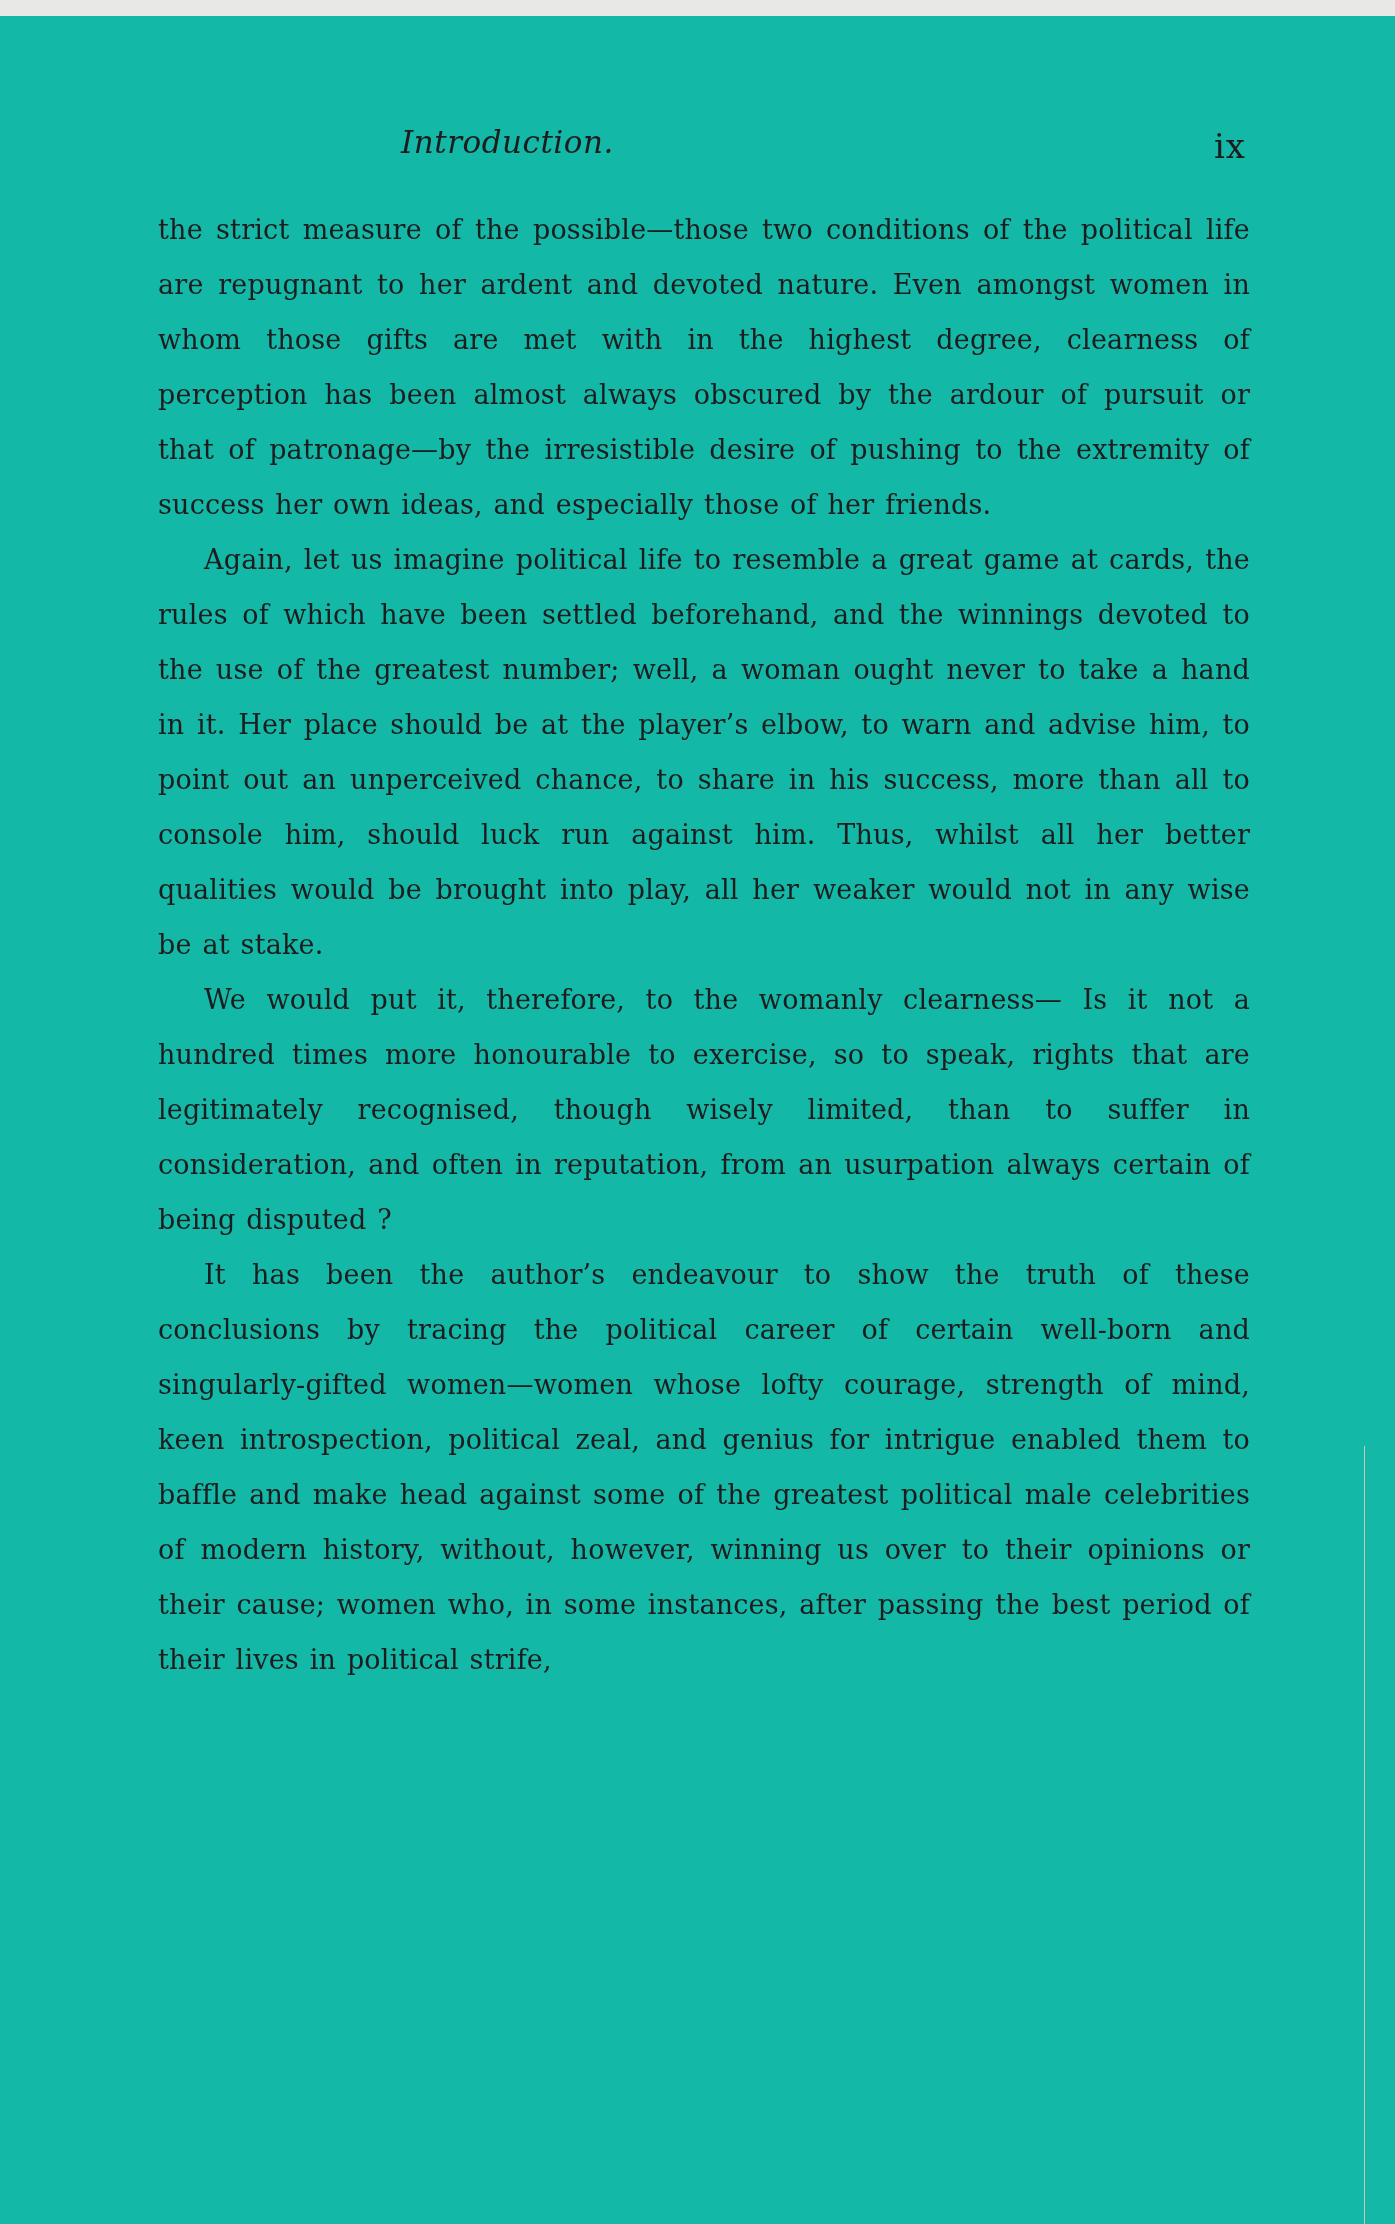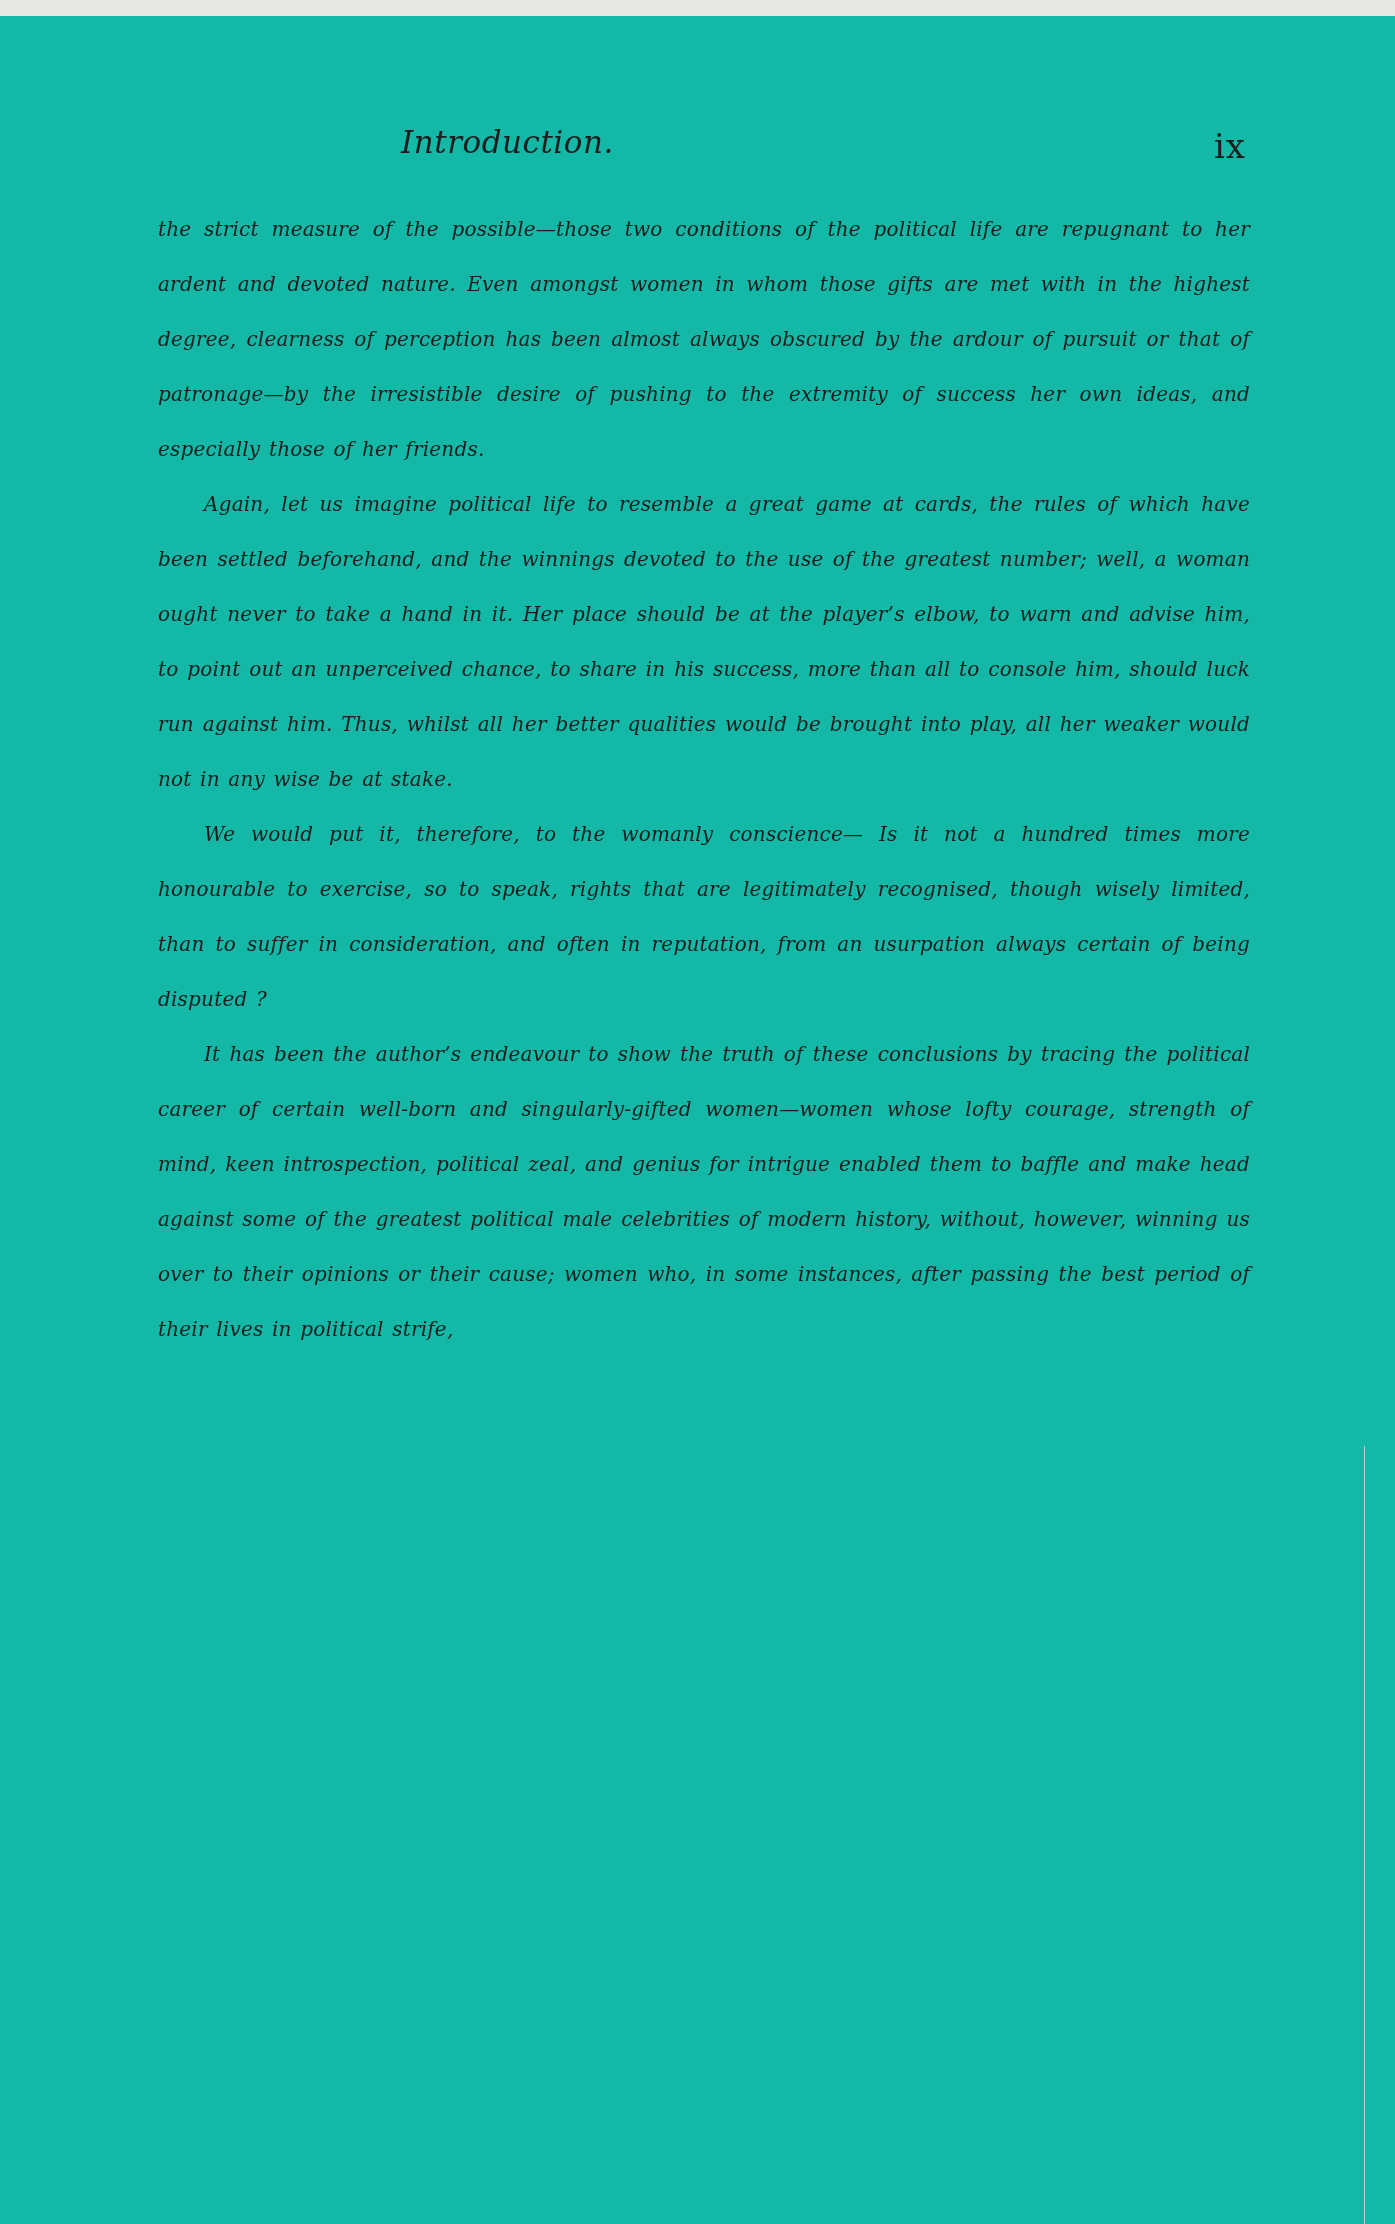--- a/index.html
+++ b/index.html
@@ -39,26 +39,25 @@
   }
   .page-number {
     position: absolute;
     right: 4px;
     top: 2px;
     font-size: 34px;
     letter-spacing: 1px;
   }
   .body-text p {
     margin: 0;
-    font-size: 20px;
+    font-size: 27px;
     line-height: 55px;
     text-align: justify;
     letter-spacing: 0.2px;
     word-spacing: 2px;
-    font-style: italic;
   }
   .body-text p.indent {
     text-indent: 46px;
   }
   .page-edge-line {
     position: absolute;
     right: 46px;
     top: 1430px;
     width: 1px;
     height: 794px;
@@ -73,21 +72,21 @@
   <div class="text-block">
 
     <div class="running-head">
       <div class="running-title">Introduction.</div>
       <div class="page-number">ix</div>
     </div>
 
     <div class="body-text">
       <p>the strict measure of the possible—those two conditions of the political life are repugnant to her ardent and devoted nature.  Even amongst women in whom those gifts are met with in the highest degree, clearness of perception has been almost always obscured by the ardour of pursuit or that of patronage—by the irresistible desire of pushing to the extremity of success her own ideas, and especially those of her friends.</p>
       <p class="indent">Again, let us imagine political life to resemble a great game at cards, the rules of which have been settled beforehand, and the winnings devoted to the use of the greatest number; well, a woman ought never to take a hand in it. Her place should be at the player’s elbow, to warn and advise him, to point out an unperceived chance, to share in his success, more than all to console him, should luck run against him.  Thus, whilst all her better qualities would be brought into play, all her weaker would not in any wise be at stake.</p>
-      <p class="indent">We would put it, therefore, to the womanly conscience— Is it not a hundred times more honourable to exercise, so to speak, rights that are legitimately recognised, though wisely limited, than to suffer in consideration, and often in reputation, from an usurpation always certain of being disputed ?</p>
+      <p class="indent">We would put it, therefore, to the womanly clearness— Is it not a hundred times more honourable to exercise, so to speak, rights that are legitimately recognised, though wisely limited, than to suffer in consideration, and often in reputation, from an usurpation always certain of being disputed ?</p>
       <p class="indent">It has been the author’s endeavour to show the truth of these conclusions by tracing the political career of certain well-born and singularly-gifted women—women whose lofty courage, strength of mind, keen introspection, political zeal, and genius for intrigue enabled them to baffle and make head against some of the greatest political male celebrities of modern history, without, however, winning us over to their opinions or their cause; women who, in some instances, after passing the best period of their lives in political strife,</p>
     </div>
 
   </div>
 
   <div class="page-edge-line"></div>
 
 </div>
 
 </body></html>

